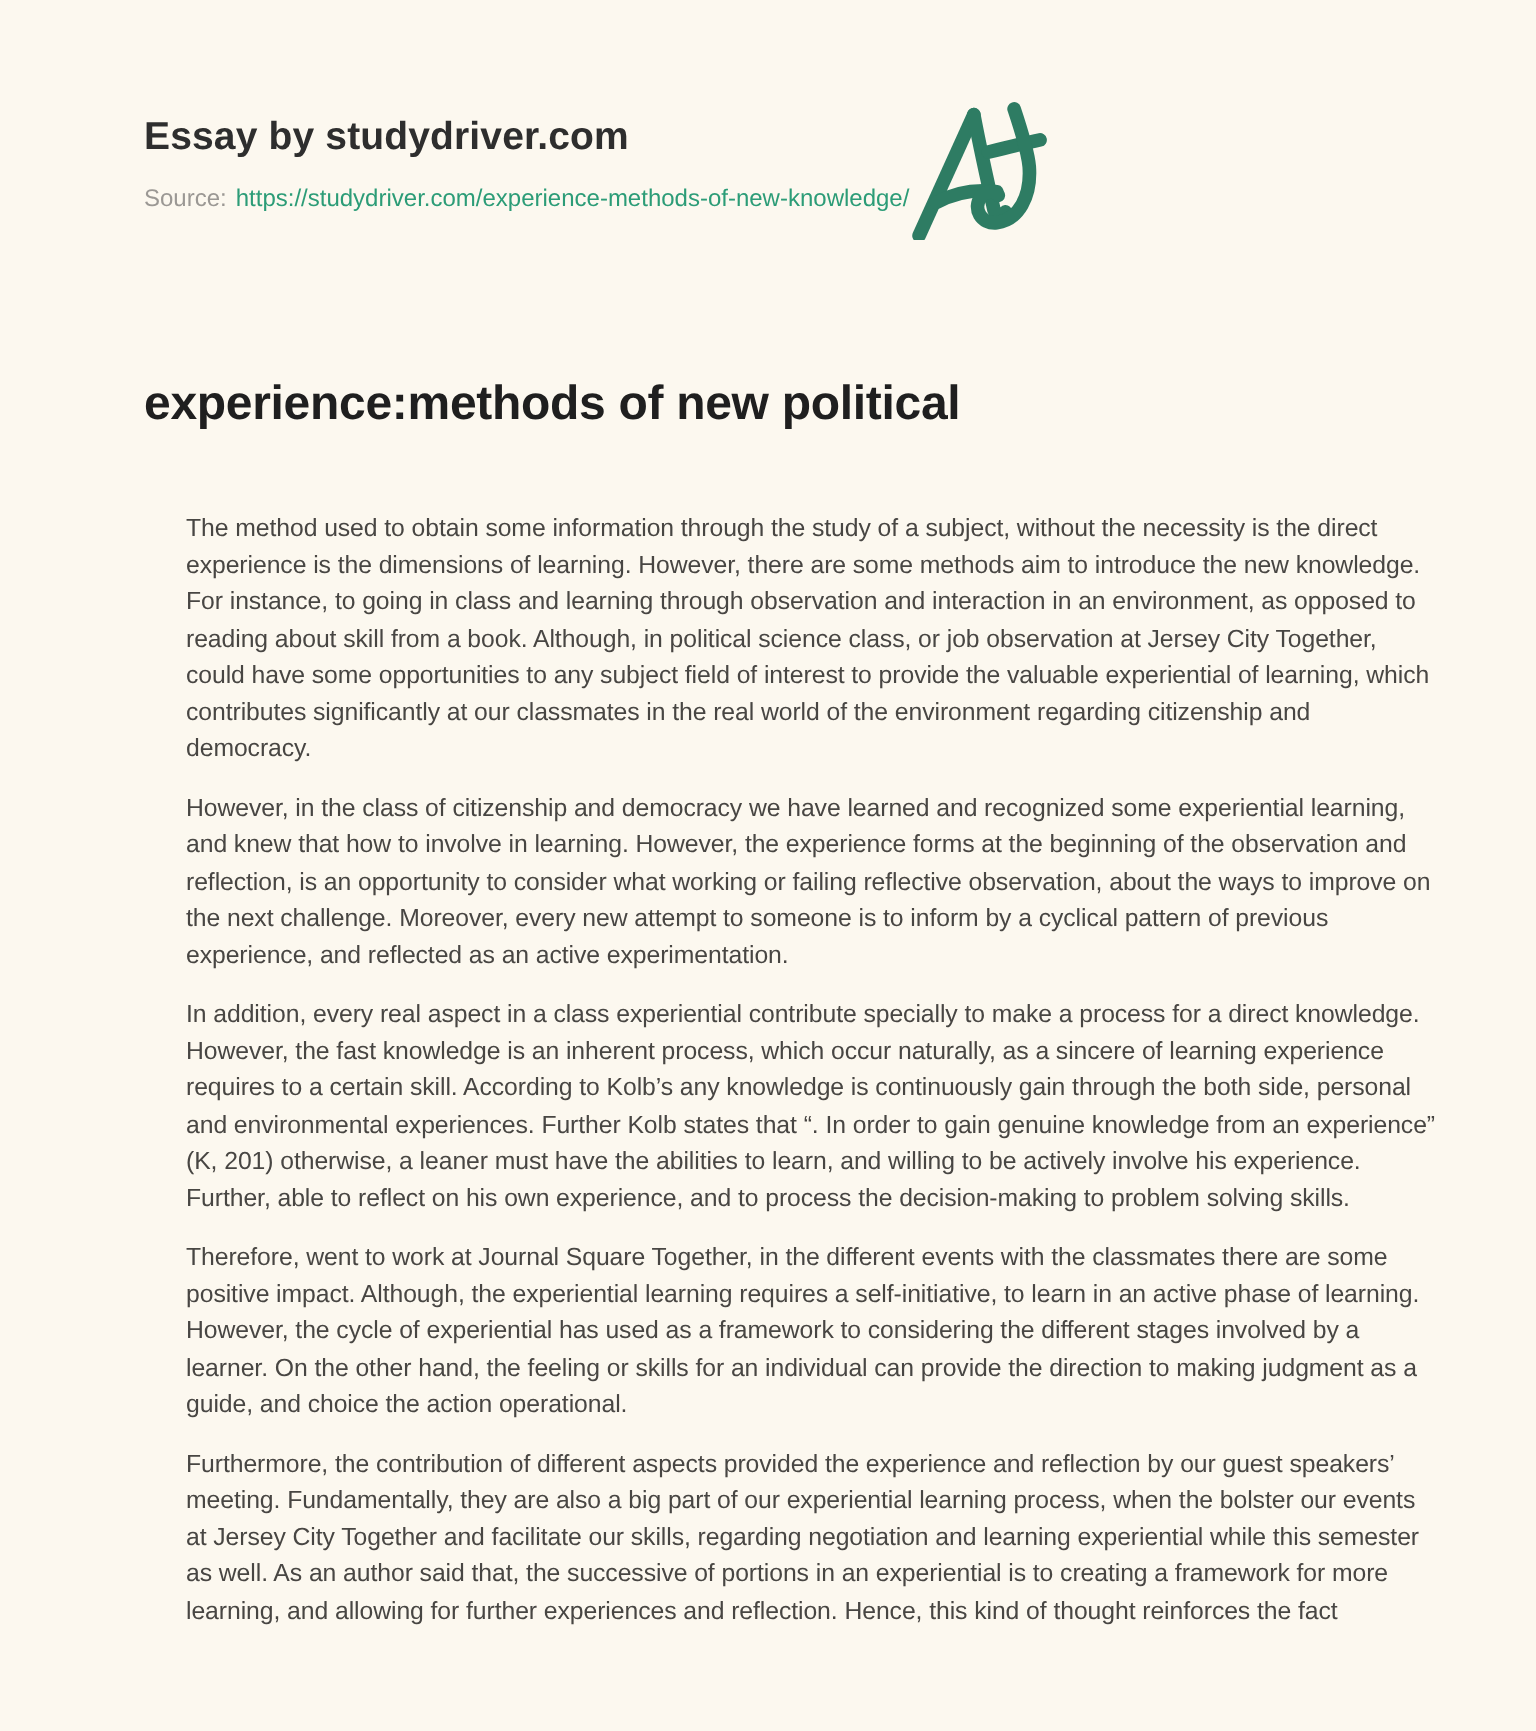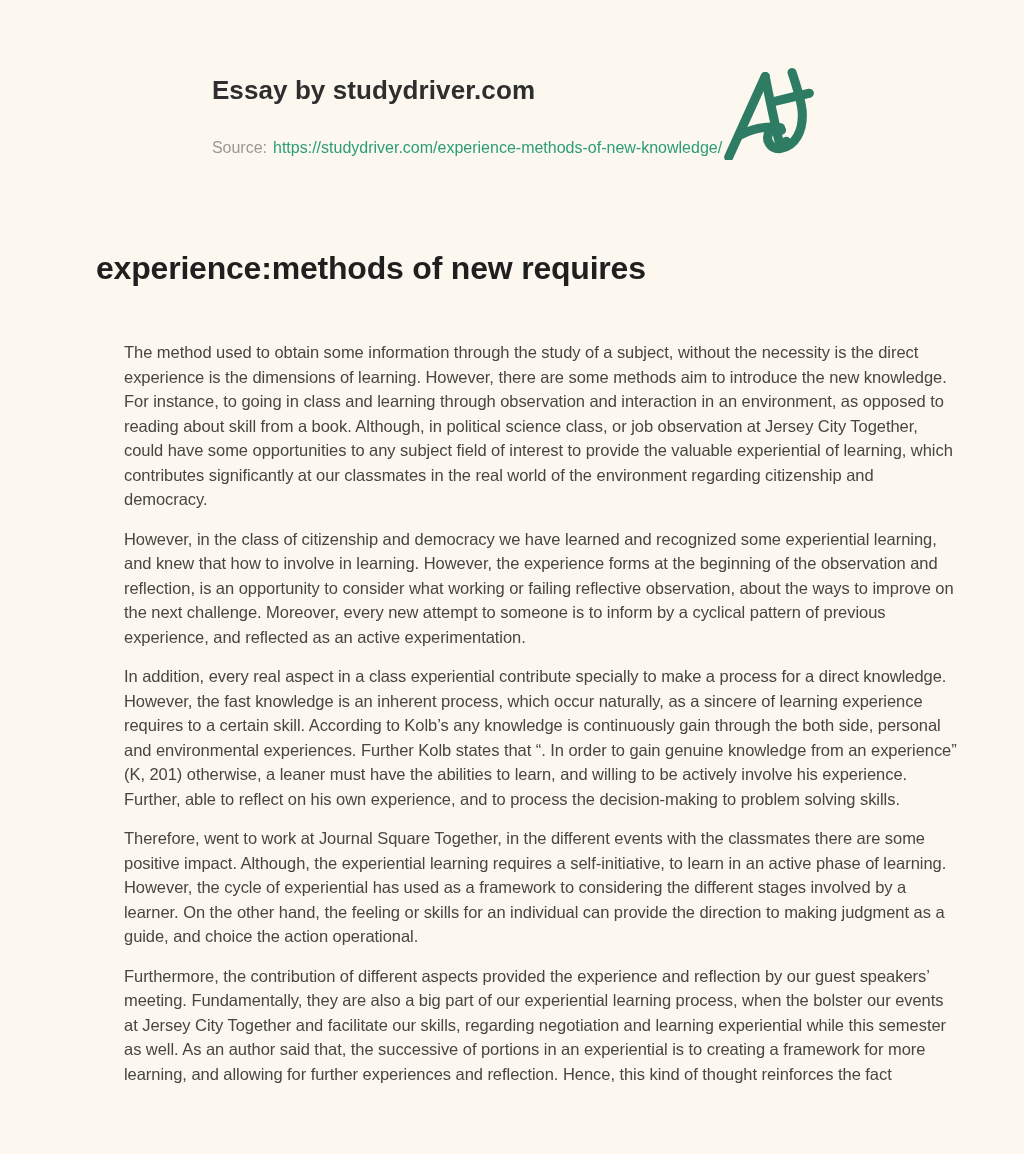--- a/index.html
+++ b/index.html
@@ -18,32 +18,32 @@
   }
   .page {
     width: 1024px;
     height: 1154px;
     background: var(--background);
     overflow: hidden;
     padding: 76px 94px 0 96px;
   }
   .header-row {
     display: flex;
-    justify-content: center;
+    justify-content: flex-start;
     align-items: flex-start;
   }
   .byline {
     font-size: 26px;
     font-weight: 700;
     color: var(--heading-text);
     letter-spacing: 0.1px;
     line-height: 1.15;
   }
   .source-row {
-    margin-top: 32px;
+    margin-top: 17px;
     font-size: 16px;
     line-height: 1.3;
   }
   .source-label {
     color: var(--source-label);
     margin-right: 6px;
   }
   .source-link {
     color: var(--link);
     text-decoration: none;
@@ -107,21 +107,21 @@
 
         <path d="M19 74 C33 66.5 47 64.5 61 66.5"></path>
 
         <path d="M55 39 C67 36 79 33 91 30.5"></path>
 
         <path d="M73 9 C78 24 82.5 38 83.5 49 C85 70 76 86 61 88 C50 89.2 44 78 50 70 C53.2 66 59 65.2 62 69"></path>
       </svg>
     </div>
   </div>
 
-  <h1 class="essay-title">experience:methods of new requires</h1>
+  <h1 class="essay-title">experience:methods of new political</h1>
 
   <div class="essay-body">
     <p>The method used to obtain some information through the study of a subject, without the necessity is the direct experience is the dimensions of learning. However, there are some methods aim to introduce the new knowledge. For instance, to going in class and learning through observation and interaction in an environment, as opposed to reading about skill from a book. Although, in political science class, or job observation at Jersey City Together, could have some opportunities to any subject field of interest to provide the valuable experiential of learning, which contributes significantly at our classmates in the real world of the environment regarding citizenship and democracy.</p>
     <p>However, in the class of citizenship and democracy we have learned and recognized some experiential learning, and knew that how to involve in learning. However, the experience forms at the beginning of the observation and reflection, is an opportunity to consider what working or failing reflective observation, about the ways to improve on the next challenge. Moreover, every new attempt to someone is to inform by a cyclical pattern of previous experience, and reflected as an active experimentation.</p>
     <p>In addition, every real aspect in a class experiential contribute specially to make a process for a direct knowledge. However, the fast knowledge is an inherent process, which occur naturally, as a sincere of learning experience requires to a certain skill. According to Kolb’s any knowledge is continuously gain through the both side, personal and environmental experiences. Further Kolb states that “. In order to gain genuine knowledge from an experience” (K, 201) otherwise, a leaner must have the abilities to learn, and willing to be actively involve his experience. Further, able to reflect on his own experience, and to process the decision-making to problem solving skills.</p>
     <p>Therefore, went to work at Journal Square Together, in the different events with the classmates there are some positive impact. Although, the experiential learning requires a self-initiative, to learn in an active phase of learning. However, the cycle of experiential has used as a framework to considering the different stages involved by a learner. On the other hand, the feeling or skills for an individual can provide the direction to making judgment as a guide, and choice the action operational.</p>
     <p>Furthermore, the contribution of different aspects provided the experience and reflection by our guest speakers’ meeting. Fundamentally, they are also a big part of our experiential learning process, when the bolster our events at Jersey City Together and facilitate our skills, regarding negotiation and learning experiential while this semester as well. As an author said that, the successive of portions in an experiential is to creating a framework for more learning, and allowing for further experiences and reflection. Hence, this kind of thought reinforces the fact</p>
   </div>
 
 </div>

